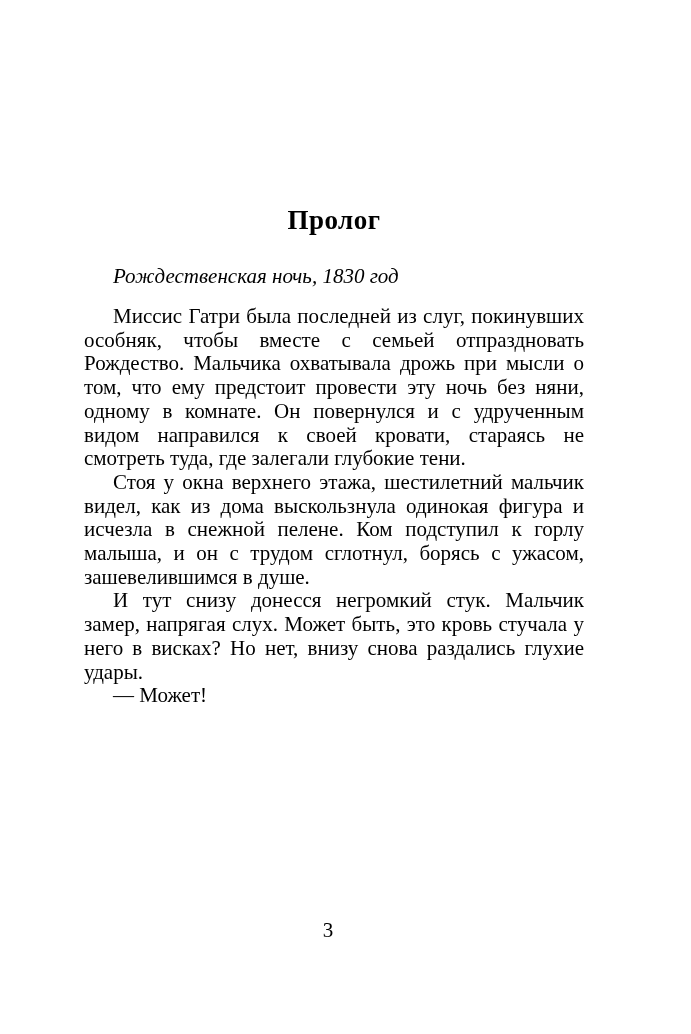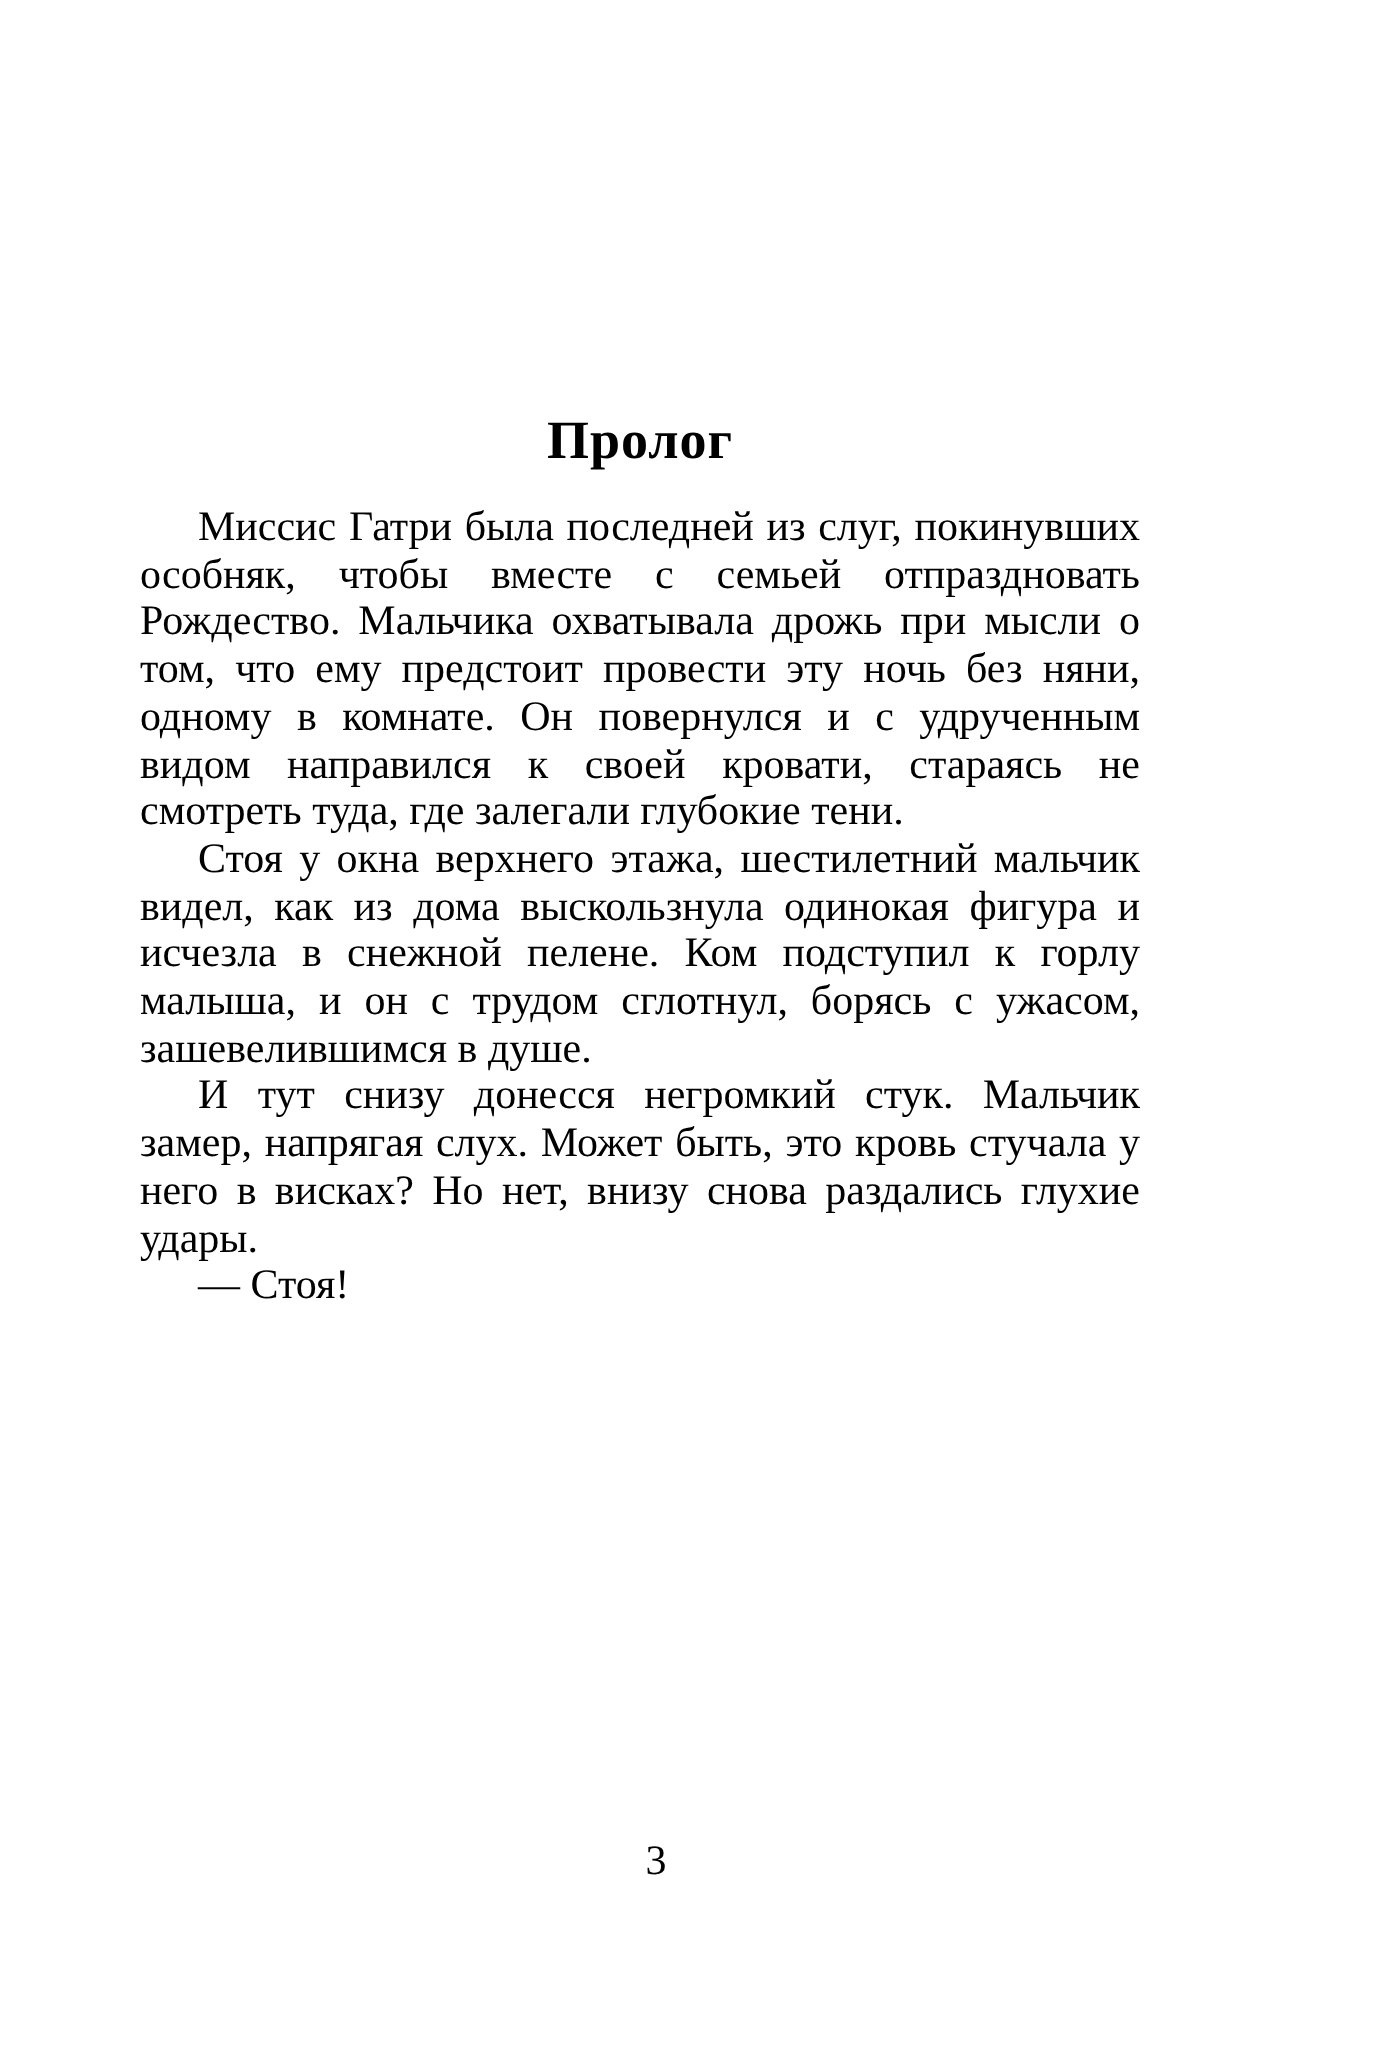--- a/index.html
+++ b/index.html
@@ -12,21 +12,21 @@
     overflow: hidden;
   }
   .book-page {
     position: relative;
     width: 691px;
     height: 1034px;
     background: #ffffff;
   }
   .text-block {
     position: absolute;
-    left: 70px;
+    left: 84px;
     top: 205px;
     width: 500px;
   }
   .chapter-title {
     font-size: 27px;
     font-weight: bold;
     text-align: center;
     line-height: 30px;
     letter-spacing: 0.5px;
   }
@@ -57,21 +57,22 @@
     font-size: 21px;
     line-height: 24px;
   }
 </style>
 </head>
 <body>
 
 <div class="book-page">
   <div class="text-block">
     <h1 class="chapter-title">Пролог</h1>
+    <div class="dateline">Рождественская ночь, 1830 год</div>
     <div class="body-text">
       <p>Миссис Гатри была последней из слуг, покинувших особняк, чтобы вместе с семьей отпраздновать Рождество. Мальчика охватывала дрожь при мысли о том, что ему предстоит провести эту ночь без няни, одному в комнате. Он повернулся и с удрученным видом направился к своей кровати, стараясь не смотреть туда, где залегали глубокие тени.</p>
       <p>Стоя у окна верхнего этажа, шестилетний мальчик видел, как из дома выскользнула одинокая фигура и исчезла в снежной пелене. Ком подступил к горлу малыша, и он с трудом сглотнул, борясь с ужасом, зашевелившимся в душе.</p>
       <p>И тут снизу донесся негромкий стук. Мальчик замер, напрягая слух. Может быть, это кровь стучала у него в висках? Но нет, внизу снова раздались глухие удары.</p>
-      <p>— Стоя!</p>
+      <p>— Может!</p>
     </div>
   </div>
   <div class="page-number">3</div>
 </div>
 
 </body></html>

